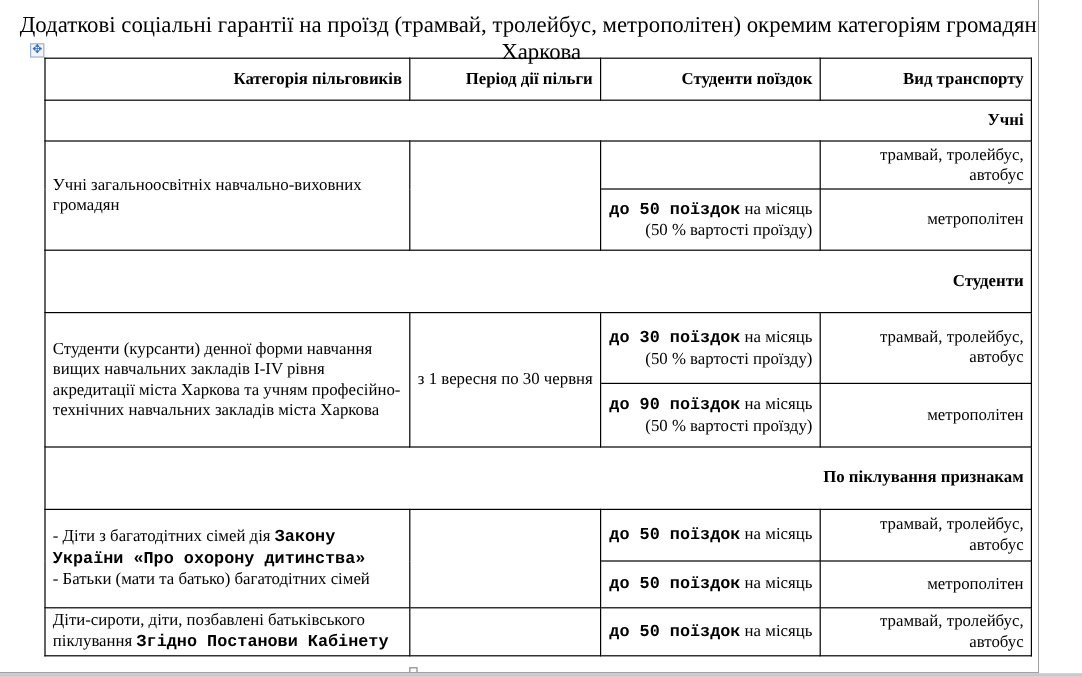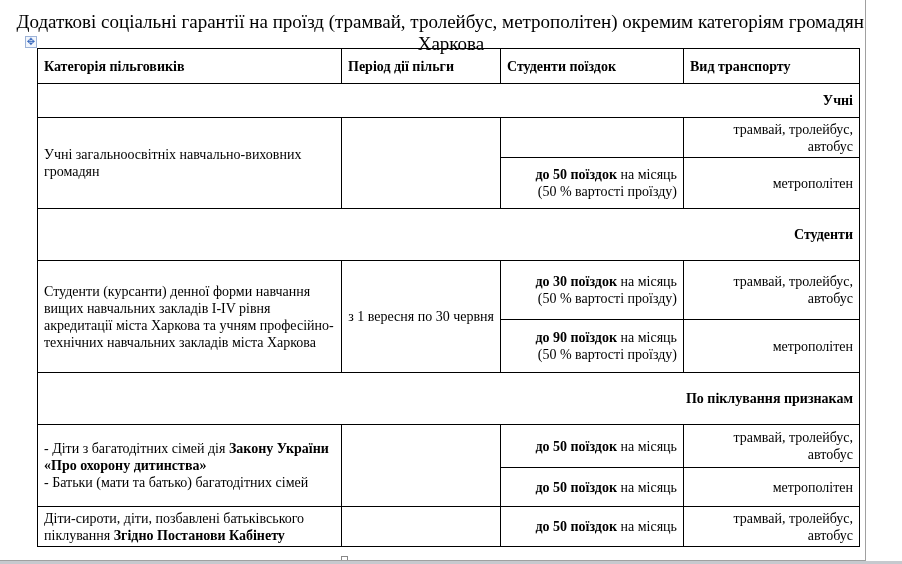--- a/index.html
+++ b/index.html
@@ -31,25 +31,25 @@
   }
   table.grid {
     position:absolute; left:37px; top:48px;
     border-collapse:collapse; table-layout:fixed;
     width:822px;
   }
   table.grid td, table.grid th {
     border:1.5px solid #000; padding:0 6px; font-size:14px; line-height:17px;
     vertical-align:middle;
   }
-  th { font-weight:bold; text-align:left; height:34px; }
+  th { font-weight:bold; text-align:right; height:34px; }
   .section td { text-align:right; font-weight:bold; font-size:15px;font-family:Liberation Serif, serif; }
   .c { text-align:right; }
   .l { text-align:left; }
-  b { font-weight:bold; }
+  b { font-weight:bold;font-family:Liberation Mono, monospace; }
   .resize-handle {
     position:absolute; left:341px; top:556px; width:5px; height:5px;
     border:1px solid #888; background:#fff;
   }
 </style>
 </head>
 <body>
 
 <div class="page">
   <div class="doc-title">Додаткові соціальні гарантії на проїзд (трамвай, тролейбус, метрополітен) окремим категоріям громадян м. Харкова</div>

